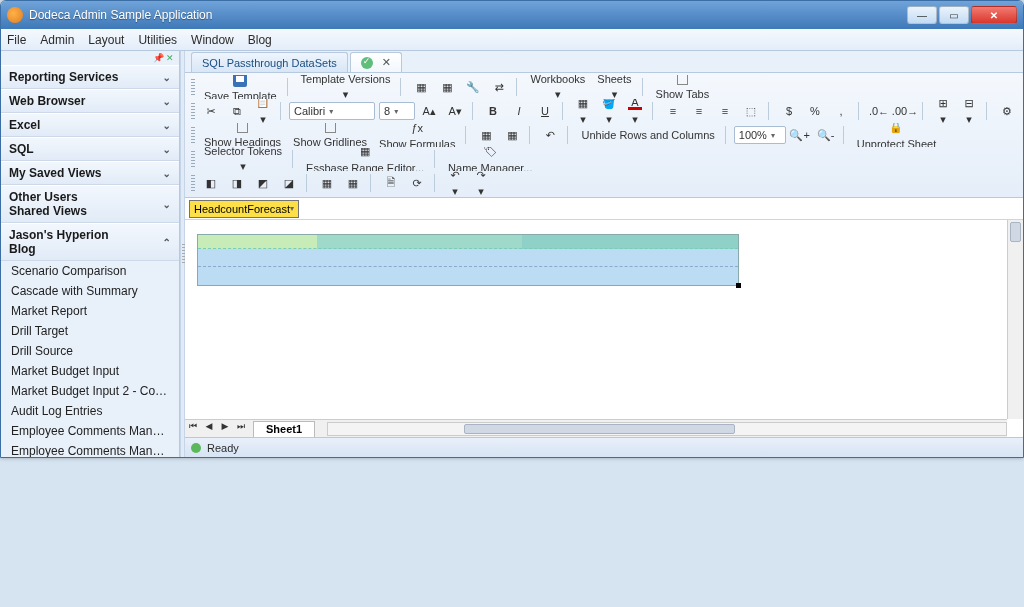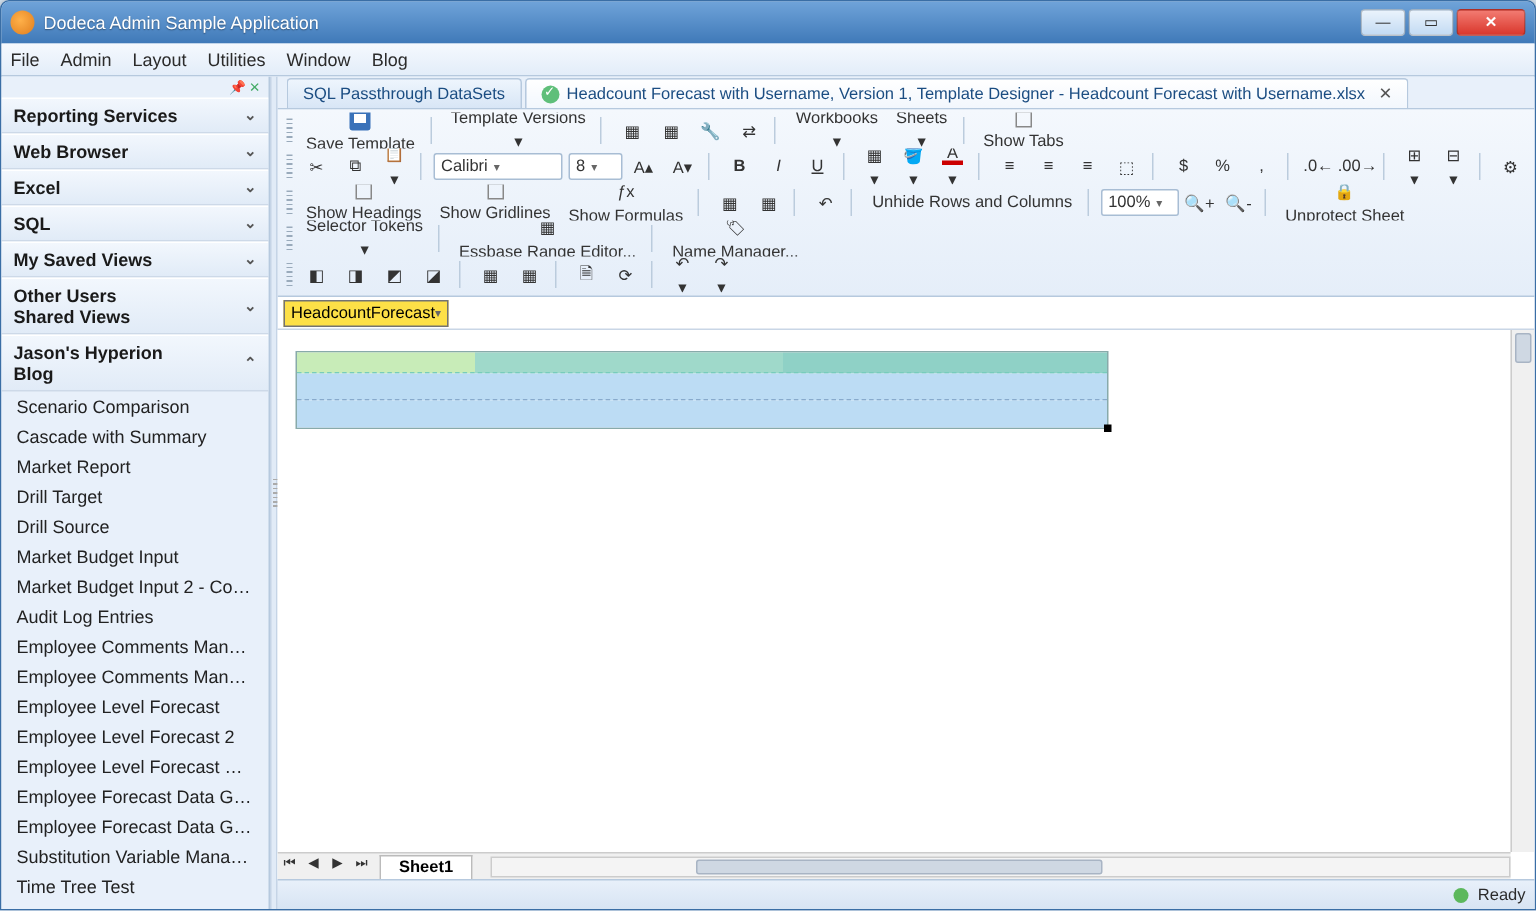--- a/index.html
+++ b/index.html
@@ -1,19 +1,19 @@
 <!DOCTYPE html>
 <html><head>
 <meta charset="utf-8">
 <style>
 * { margin: 0; padding: 0; box-sizing: border-box; font-family: "Segoe UI", Tahoma, sans-serif; }
 body { width: 1024px; height: 607px; overflow: hidden; background: #d6e4f2; }
 
 
-.window { width: 1024px; height: 607px; border: 1px solid #3a6ea5; border-radius: 6px 6px 0 0; display: flex; flex-direction: column; box-shadow: 0 0 4px rgba(0,0,0,.3); }
+.window { width: 1024px; height: 458px; border: 1px solid #3a6ea5; border-radius: 6px 6px 0 0; display: flex; flex-direction: column; box-shadow: 0 0 4px rgba(0,0,0,.3); }
 .titlebar { height: 28px; background: linear-gradient(#6fa3d9, #3f79b8); display: flex; align-items: center; padding: 0 6px; border-radius: 5px 5px 0 0; }
 .titlebar-icon { width: 16px; height: 16px; background: radial-gradient(circle at 40% 40%, #ffb14a, #e07d1d); border-radius: 50%; margin-right: 6px; }
 .titlebar-text { color: #fff; font-size: 12px; flex: 1; text-shadow: 0 1px 1px rgba(0,0,0,.4); }
 .win-btns { display: flex; gap: 2px; }
 .win-btn { width: 30px; height: 18px; border: 1px solid rgba(0,0,0,.2); border-radius: 3px; background: linear-gradient(#eaf3fc,#c3dbf3); display:flex; align-items:center; justify-content:center; font-size:10px; color:#333; }
 .win-btn.close { width:46px; background: linear-gradient(#f27b72,#d9372c); color:#fff; font-weight:bold; }
 
 
 .menubar { height: 22px; background: linear-gradient(#f5f9fe,#e3edf9); border-bottom: 1px solid #b6c9de; display: flex; align-items: center; padding: 0 6px; font-size: 12px; color: #2b2b2b; }
 .menubar span { margin-right: 14px; cursor: default; }
@@ -65,21 +65,21 @@
 .sel-handle{position:absolute;width:5px;height:5px;background:#000;bottom:-3px;right:-3px;}
 .vscroll{position:absolute;right:0;top:0;bottom:18px;width:16px;background:#f0f0f0;border-left:1px solid #ccc;}
 .vscroll .thumb{position:absolute;left:2px;right:2px;top:2px;height:20px;background:#cfd8e3;border:1px solid #a8b4c4;border-radius:2px;}
 .hscroll{position:absolute;left:0;right:16px;bottom:0;height:18px;background:#f0f0f0;border-top:1px solid #ccc;display:flex;align-items:center;}
 .hscroll .navbtn{width:16px;height:16px;font-size:9px;color:#333;text-align:center;}
 .hscroll .sheettab{padding:0 12px;background:#fff;border:1px solid #bbb;border-bottom:none;height:16px;font-size:11px;display:flex;align-items:center;margin-left:4px;font-weight:bold;}
 .hscroll .track{flex:1;margin-left:12px;position:relative;height:14px;background:#f4f4f4;border:1px solid #ccc;}
 .hscroll .track .thumb{position:absolute;top:1px;bottom:1px;left:20%;width:40%;background:#cfd8e3;border:1px solid #a8b4c4;border-radius:2px;}
 
 
-.statusbar{height:20px;background:linear-gradient(#e8f0fa,#d7e4f3);border-top:1px solid #b6c9de;display:flex;align-items:center;font-size:11px;color:#2b2b2b;padding:0 6px;gap:6px;justify-content:flex-end;}
+.statusbar{height:20px;background:linear-gradient(#e8f0fa,#d7e4f3);border-top:1px solid #b6c9de;display:flex;align-items:center;font-size:11px;color:#2b2b2b;padding:0 6px;gap:6px;}
 .status-dot{width:10px;height:10px;border-radius:50%;background:#5cb85c;}
 </style>
 </head>
 <body>
 
 <div class="window">
 
   <div class="titlebar">
     <div class="titlebar-icon"></div>
     <div class="titlebar-text">Dodeca Admin Sample Application</div>
@@ -159,21 +159,20 @@
     <div class="splitter"></div>
 
     <div class="work">
 
       <div class="tabstrip">
         <div class="tab">
           <span>SQL Passthrough DataSets</span>
         </div>
         <div class="tab active">
           <span class="tab-icon"></span>
-          <span style="max-width:560px;overflow:hidden;text-overflow:ellipsis;">Headcount Forecast with Username, Version 1, Template Designer - Headcount Forecast with Username.xlsx</span>
           <span class="tab-close">✕</span>
         </div>
       </div>
 
       <div class="toolbar-area">
 
         <div class="toolbar-row">
           <span class="tool-grip"></span>
           <div class="tbtn">
               <span class="ico-save"></span>

